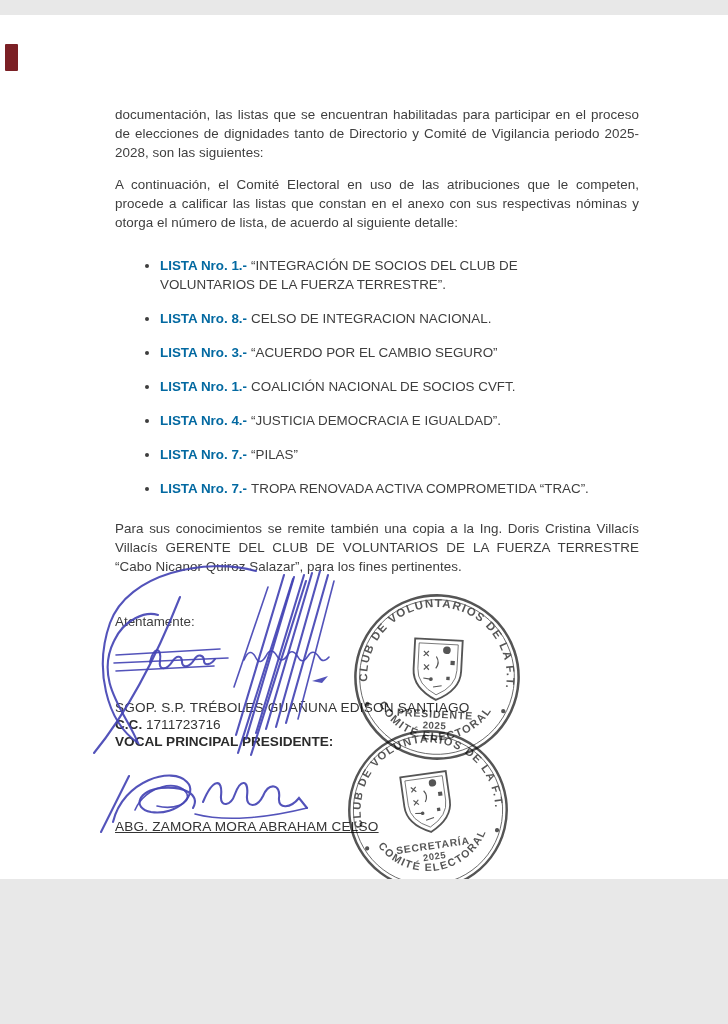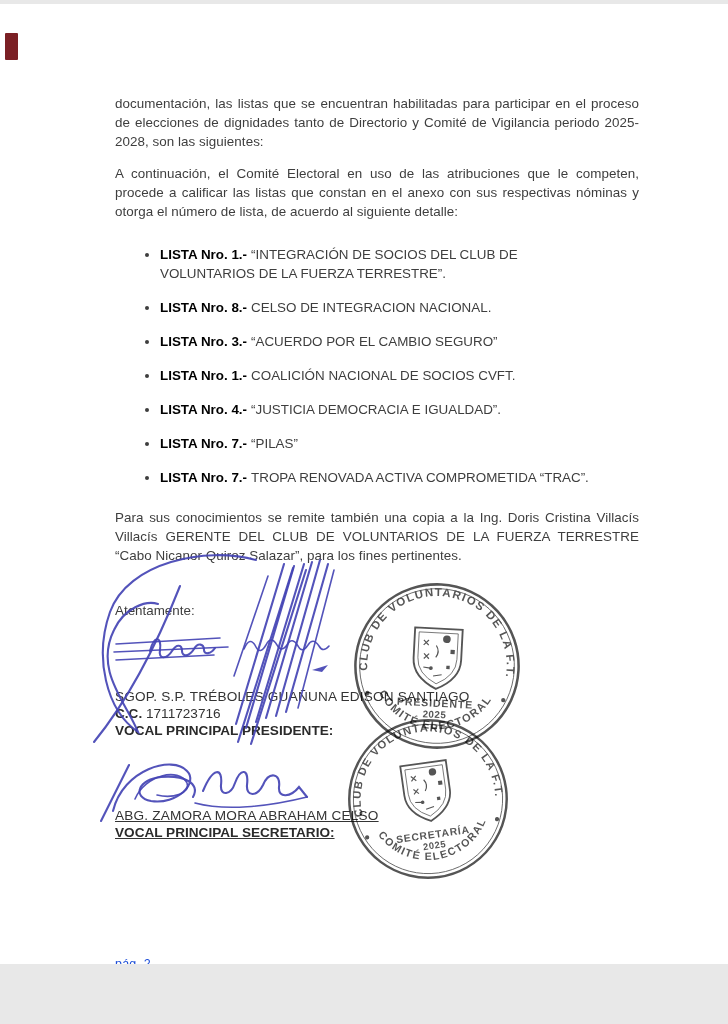--- a/index.html
+++ b/index.html
@@ -1,17 +1,17 @@
 <!DOCTYPE html>
 <html><head>
 <meta charset="utf-8">
 <style>
   html,body { margin:0; padding:0; background:#e8e8e8; }
   .page {
-    position:relative; width:728px; height:960px; margin:4px auto;
+    position:relative; width:728px; height:864px; margin:15px auto;
     background:#ffffff; overflow:hidden;
     font-family:"Liberation Sans", sans-serif;
     color:#3e3e3e;
   }
   .artifact-red {
     position:absolute; left:5px; top:29px; width:13px; height:27px;
     background:#7b2025; border-radius:1px;
   }
   .artifact-blue-line {
     position:absolute; left:28px; top:1012px; width:676px; height:3px;
@@ -22,21 +22,21 @@
     position:absolute; left:115px; top:90px; width:524px;
   }
   .para {
     margin:0 0 13px 0; font-size:13.4px; line-height:19px;
     text-align:justify; letter-spacing:.05px;
   }
   .para.tight { margin-bottom:0; }
   .lists { margin:24px 0 0 0; padding:0 0 0 45px; list-style:disc; }
   .list-item { margin:0 0 15px 0; font-size:13.4px; line-height:19px; text-align:left; }
   .list-item.narrow { max-width:400px; }
-  .li-label { font-weight:bold; color:#000000; margin-right:4px; }
+  .li-label { font-weight:bold; color:#0369a1; margin-right:4px; }
   .li-text { color:#3e3e3e; }
   .copy-notice { margin-top:21px; }
   .closing { margin:38px 0 0 0; font-size:13.4px; }
   .signer { font-size:13.6px; line-height:17px; color:#343434; }
   .signer-1 { margin-top:70px; }
   .signer-2 { margin-top:68px;text-decoration:underline; }
   .signer-name { letter-spacing:.2px; }
   .signer-role { font-weight:bold; color:#2b2b2b; }
   .signer-cc b { color:#2b2b2b; }
   .signer-cc.cc-bold { font-weight:bold; color:#2b2b2b; }
@@ -94,21 +94,20 @@
     <p class="closing">Atentamente:</p>
 
     <div class="signer signer-1">
       <div class="signer-name">SGOP. S.P. TRÉBOLES GUAÑUNA EDISON SANTIAGO</div>
       <div class="signer-cc"><b>C.C.</b> <span>1711723716</span></div>
       <div class="signer-role">VOCAL PRINCIPAL PRESIDENTE:</div>
     </div>
 
     <div class="signer signer-2">
       <div class="signer-name">ABG. ZAMORA MORA ABRAHAM CELSO</div>
-      <div class="signer-role">VOCAL PRINCIPAL SECRETARIO:</div>
     </div>
   </main>
 
   <svg class="sig sig-1" width="272" height="196" viewBox="0 0 272 196">
     <path d="M 168 8 C 118 -6 40 10 22 60 C 6 105 18 158 50 180 C 38 150 6 118 26 78 C 36 56 58 48 70 52"></path>
     <path d="M 6 190 C 32 158 62 110 92 34"></path>
     <path class="thin" d="M 28 92 L 132 86"></path>
     <path class="thin" d="M 26 100 L 140 95"></path>
     <path class="thin" d="M 28 108 L 126 103"></path>
     <path d="M 62 99 c 4 -16 12 -15 10 -1 c -2 10 7 9 12 1 c 5 -8 10 -6 10 0 c 0 6 7 6 12 -2 c 4 -7 10 -5 10 1 c 0 5 7 4 11 -2"></path>

